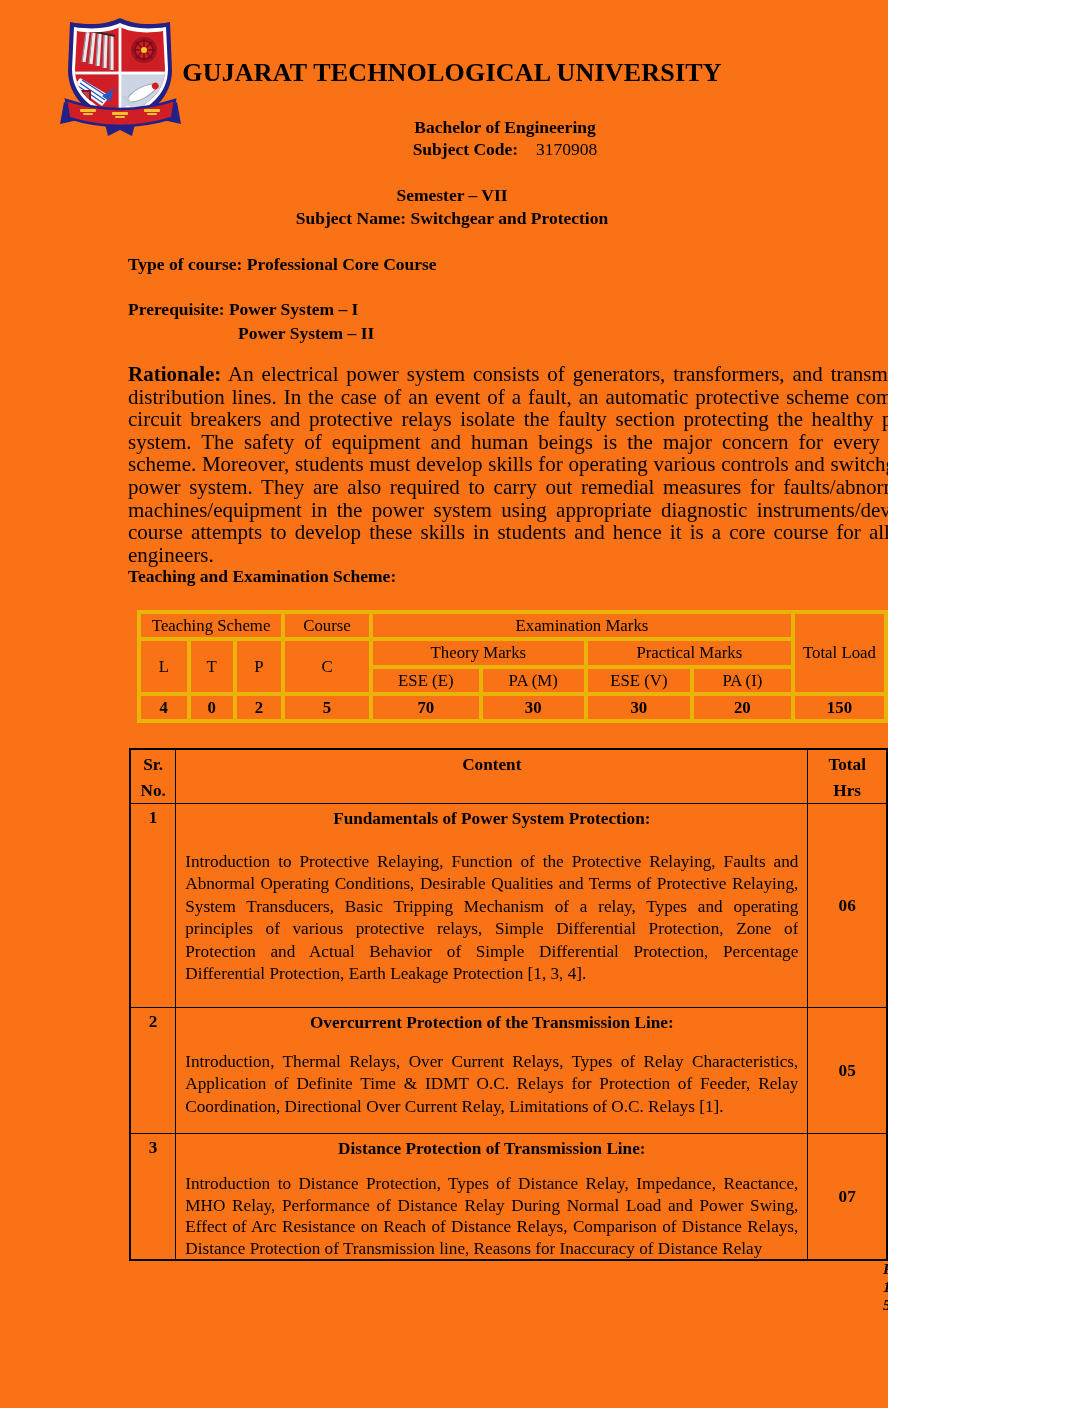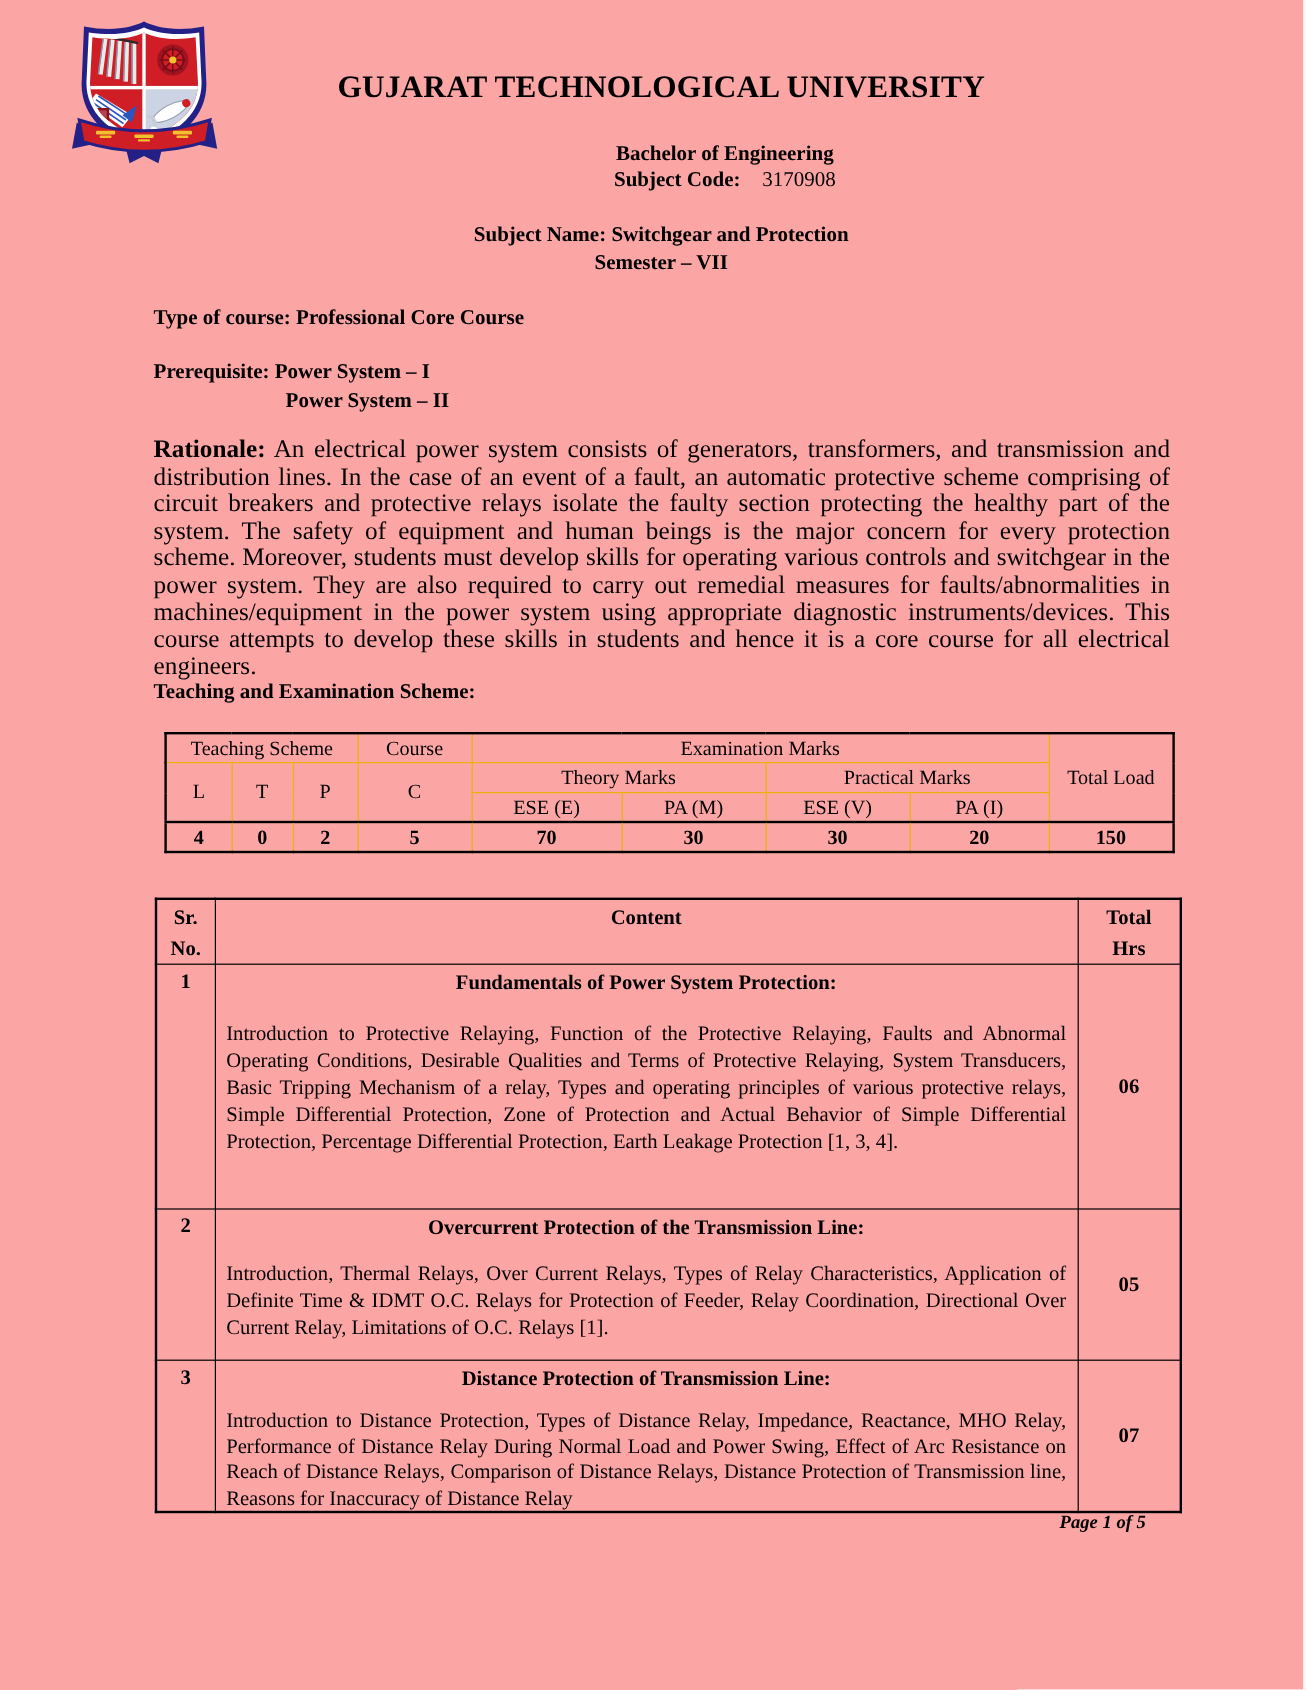--- a/index.html
+++ b/index.html
@@ -1,18 +1,18 @@
 <!DOCTYPE html>
 <html><head>
 <meta charset="utf-8">
 <style>
   * { margin:0; padding:0; box-sizing:content-box; }
   html,body { background:#ffffff; }
   .page {
-    position:relative; width:1086px; height:1408px; background:#fca5a5;
+    position:relative; width:888px; height:1408px; background:#f97316;
     font-family:"Liberation Serif", serif; color:#000; overflow:hidden;
   }
   .title {
     position:absolute; top:58px; left:16px; right:0; text-align:center;
     font-size:26px; font-weight:bold; letter-spacing:.2px;
   }
   .degree-block {
     position:absolute; top:116px; left:122px; right:0; text-align:center;
     font-size:17.5px; font-weight:bold; line-height:22px;
   }
@@ -29,21 +29,21 @@
     font-size:21px; line-height:22.6px; text-align:justify;
   }
   .rationale .lbl { font-weight:bold; }
   .teach-heading { position:absolute; top:566px; left:128px; font-size:17.5px; font-weight:bold; }
 
   table { border-collapse:collapse; }
   .teach-table {
     position:absolute; top:610px; left:137px; font-size:16.8px; text-align:center;
     border:2px solid #000;
   }
-  .teach-table th, .teach-table td { border:1px solid #eab308; font-weight:normal; text-align:center; padding:0; }
+  .teach-table th, .teach-table td { border:4px solid #eab308; font-weight:normal; text-align:center; padding:0; }
   .teach-table tr.tr1 th { height:23px; }
   .teach-table tr.tr2 th { height:24px; }
   .teach-table tr.tr3 th { height:23px; }
   .teach-table tr.data td { height:23px; border-top:2px solid #000; font-weight:bold; }
 
   .content-table {
     position:absolute; top:748px; left:129px; font-size:17.2px;
     border:2px solid #000; table-layout:fixed;
   }
   .content-table th, .content-table td { border:1.5px solid #000; }
@@ -164,22 +164,22 @@
   </svg>
 
   <div class="title">GUJARAT TECHNOLOGICAL UNIVERSITY</div>
 
   <div class="degree-block">
     <div>Bachelor of Engineering</div>
     <div><span>Subject Code:</span><span class="code-number">3170908</span></div>
   </div>
 
   <div class="sem-block">
+    <div>Semester – VII</div>
     <div>Subject Name: Switchgear and Protection</div>
-    <div>Semester – VII</div>
   </div>
 
   <div class="type-line">Type of course: Professional Core Course</div>
 
   <div class="prereq-block">
     <div>Prerequisite: Power System – I</div>
     <div class="prereq-line2">Power System – II</div>
   </div>
 
   <div class="rationale"><span class="lbl">Rationale:</span><span> An electrical power system consists of generators, transformers, and transmission and distribution lines. In the case of an event of a fault, an automatic protective scheme comprising of circuit breakers and protective relays isolate the faulty section protecting the healthy part of the system. The safety of equipment and human beings is the major concern for every protection scheme. Moreover, students must develop skills for operating various controls and switchgear in the power system. They are also required to carry out remedial measures for faults/abnormalities in machines/equipment in the power system using appropriate diagnostic instruments/devices. This course attempts to develop these skills in students and hence it is a core course for all electrical engineers.</span></div>

